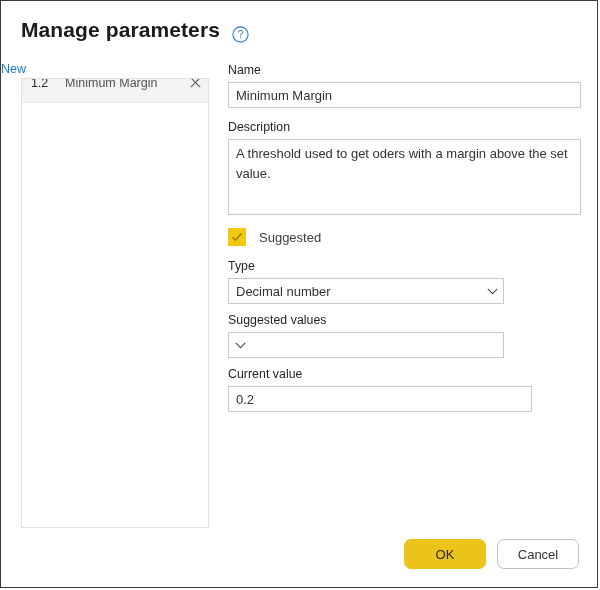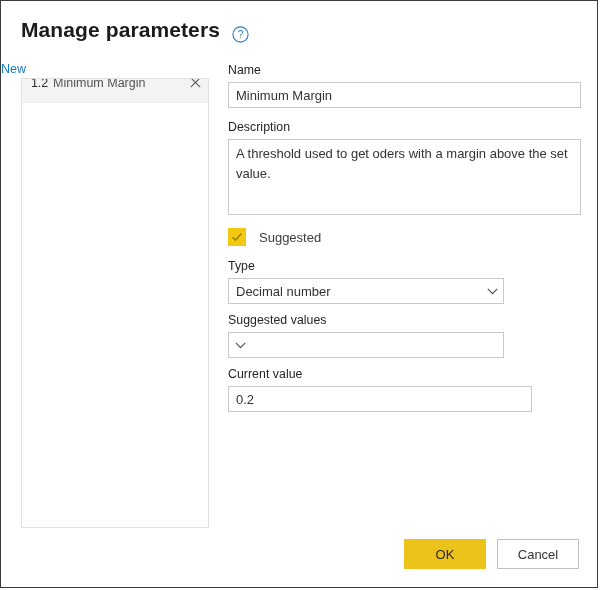--- a/index.html
+++ b/index.html
@@ -73,20 +73,21 @@
   .param-item {
     position: relative;
     height: 24px;
     background: #f3f3f3;
     border-bottom: 1px solid #ebebeb;
     display: flex;
     align-items: center;
     padding: 0 6px 16px 9px;
     box-sizing: border-box;
     cursor: pointer;
+    gap: 12px;
   }
   .param-type-badge {
     font-size: 12.5px;
     color: #2b2b2b;
     font-weight: 400;
     margin-right: 5px;
     letter-spacing: -0.1px;
   }
   .param-name {
     font-size: 12.5px;
@@ -225,20 +226,21 @@
     height: 30px;
     min-width: 82px;
     font-size: 13px;
     font-family: "Liberation Sans", sans-serif;
     display: flex;
     align-items: center;
     justify-content: center;
     box-sizing: border-box;
     cursor: pointer;
     padding: 0 10px;
+    border-radius: 7px;
   }
   .btn-primary {
     background: #ebc31a;
     border: 1px solid #ebc31a;
     color: #2a2a2a;
   }
   .btn-secondary {
     background: #ffffff;
     border: 1px solid #c2c2c2;
     color: #333333;

